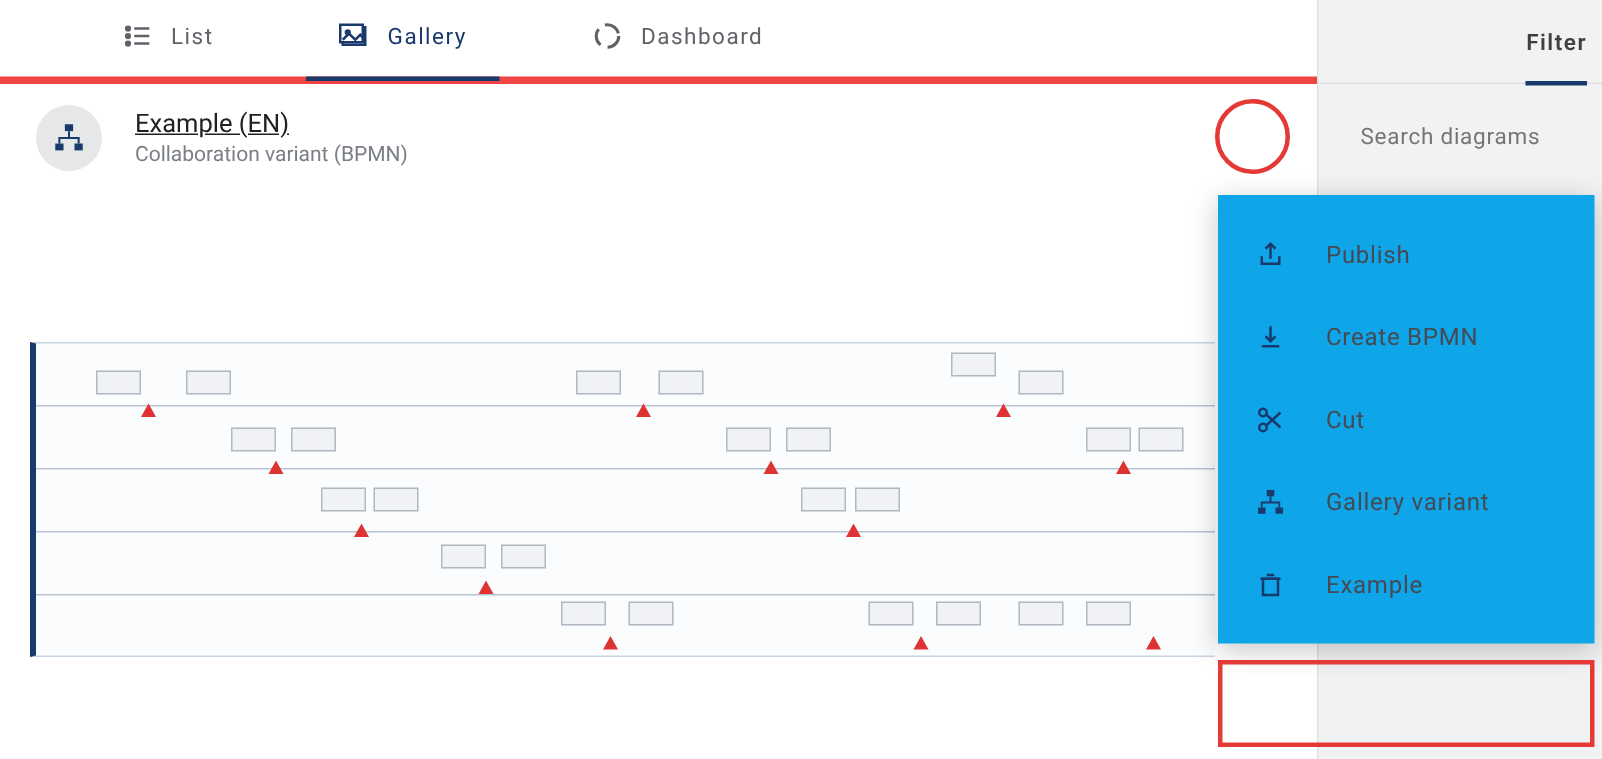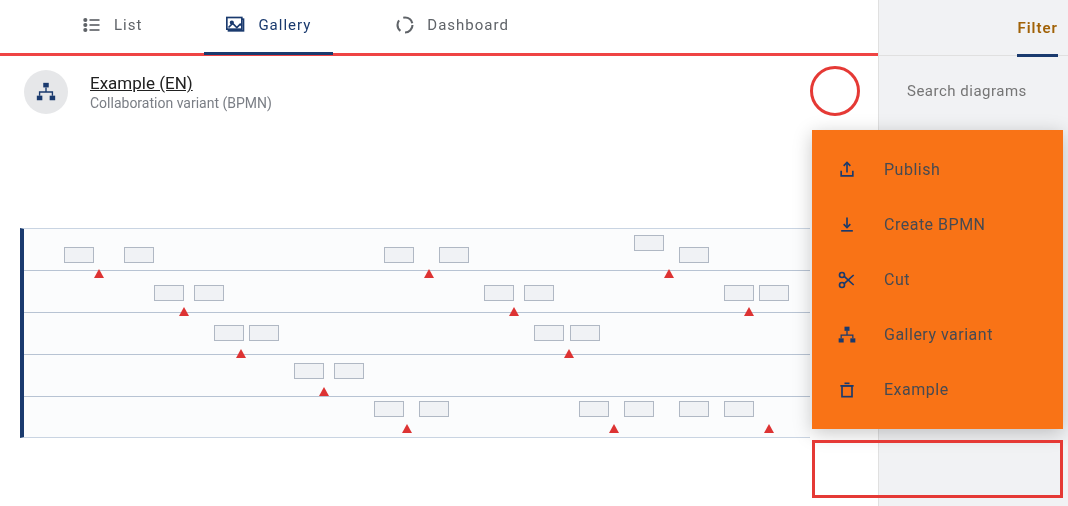--- a/index.html
+++ b/index.html
@@ -1,37 +1,37 @@
 <!DOCTYPE html>
 <html><head>
 <meta charset="utf-8">
 <style>
   * { box-sizing: border-box; margin: 0; padding: 0; font-family: "Segoe UI", Roboto, Arial, sans-serif; }
   body { width: 1068px; height: 506px; background: #fff; overflow: hidden; position: relative; color: #5f6368; }
-  .topbar { display: flex; align-items: center; height: 56px; border-bottom: 3px solid #ef4444; padding-left: 60px; }
+  .topbar { display: flex; align-items: center; height: 56px; border-bottom: 5px solid #ef4444; padding-left: 60px; }
   .tab { display: flex; align-items: center; gap: 12px; height: 56px; padding: 0 22px; margin-right: 40px; cursor: pointer; font-size: 15px; letter-spacing: 1px; color: #5f6368; border-bottom: 3px solid transparent; }
   .tab.active { color: #1a3a6e; font-weight: 400; border-bottom-color: #1a3a6e; }
   .tab .icon { display: flex; align-items: center; }
   .header-row { display: flex; align-items: center; padding: 14px 24px; }
   .avatar { width: 44px; height: 44px; border-radius: 50%; background: #e6e7e9; display: flex; align-items: center; justify-content: center; margin-right: 22px; }
   .title { font-size: 17px; color: #212121; font-weight: 400; text-decoration: underline; }
   .subtitle { font-size: 14px; color: #7a7e85; margin-top: 2px; }
   .more-btn { margin-left: auto; margin-right: 0; width: 40px; height: 40px; display: flex; align-items: center; justify-content: center; cursor: pointer; border-radius: 50%; position: relative; }
   .more-circle { position: absolute; left: 810px; top: 66px; width: 50px; height: 50px; border: 3px solid #e53935; border-radius: 50%; pointer-events: none; }
   .thumb-area { position: absolute; left: 20px; top: 228px; width: 790px; height: 210px; background: #fbfcfd; border-top: 1px solid #c9d4e2; border-bottom: 1px solid #c9d4e2; border-left: 4px solid #1a3a6e; overflow: hidden; }
   .swimlane { border-bottom: 1px solid #b7c3d3; height: 42px; }
   .mini-node { position: absolute; width: 30px; height: 16px; background: #f0f2f5; border: 1px solid #b0b8c4; }
   .mini-warn { position: absolute; width: 0; height: 0; border-left: 5px solid transparent; border-right: 5px solid transparent; border-bottom: 9px solid #d33; }
 
   .sidepanel { position: absolute; right: 0; top: 0; width: 190px; height: 506px; background: #f1f2f4; border-left: 1px solid #e0e0e0; }
   .sidepanel .filter-tab { height: 56px; display: flex; align-items: center; justify-content: flex-end; padding-right: 10px; border-bottom: 1px solid #e0e0e0;}
-  .sidepanel .filter-label { color: #a16207; font-weight: 600; letter-spacing: 1px; font-size: 15px; border-bottom: 3px solid #1a3a6e; padding-bottom: 17px; padding-top: 20px;}
+  .sidepanel .filter-label { color: #404040; font-weight: 600; letter-spacing: 1px; font-size: 15px; border-bottom: 3px solid #1a3a6e; padding-bottom: 17px; padding-top: 20px;}
   .search-box { margin: 26px 0 0 28px; font-size: 15px; color: #8a8f96; background: transparent; border: none; letter-spacing: 0.5px;}
 
-  .menu { position: absolute; left: 812px; top: 130px; width: 251px; background: #f97316; box-shadow: 0 4px 18px rgba(0,0,0,0.22); padding: 12px 0; z-index: 20; }
+  .menu { position: absolute; left: 812px; top: 130px; width: 251px; background: #0ea5e9; box-shadow: 0 4px 18px rgba(0,0,0,0.22); padding: 12px 0; z-index: 20; }
   .menu-item { display: flex; align-items: center; height: 55px; padding: 0 24px; gap: 26px; cursor: pointer; font-size: 16px; color: #464a52; letter-spacing: 0.5px; }
   .menu-item .mi-icon { width: 22px; display: flex; justify-content: center; color: #1a3a6e; }
   .delete-highlight { position: absolute; left: 812px; top: 440px; width: 251px; height: 58px; border: 3px solid #e53935; pointer-events: none; z-index: 21; }
 </style>
 </head>
 <body>
 
 <div class="topbar">
   <div class="tab">
     <span class="icon">

